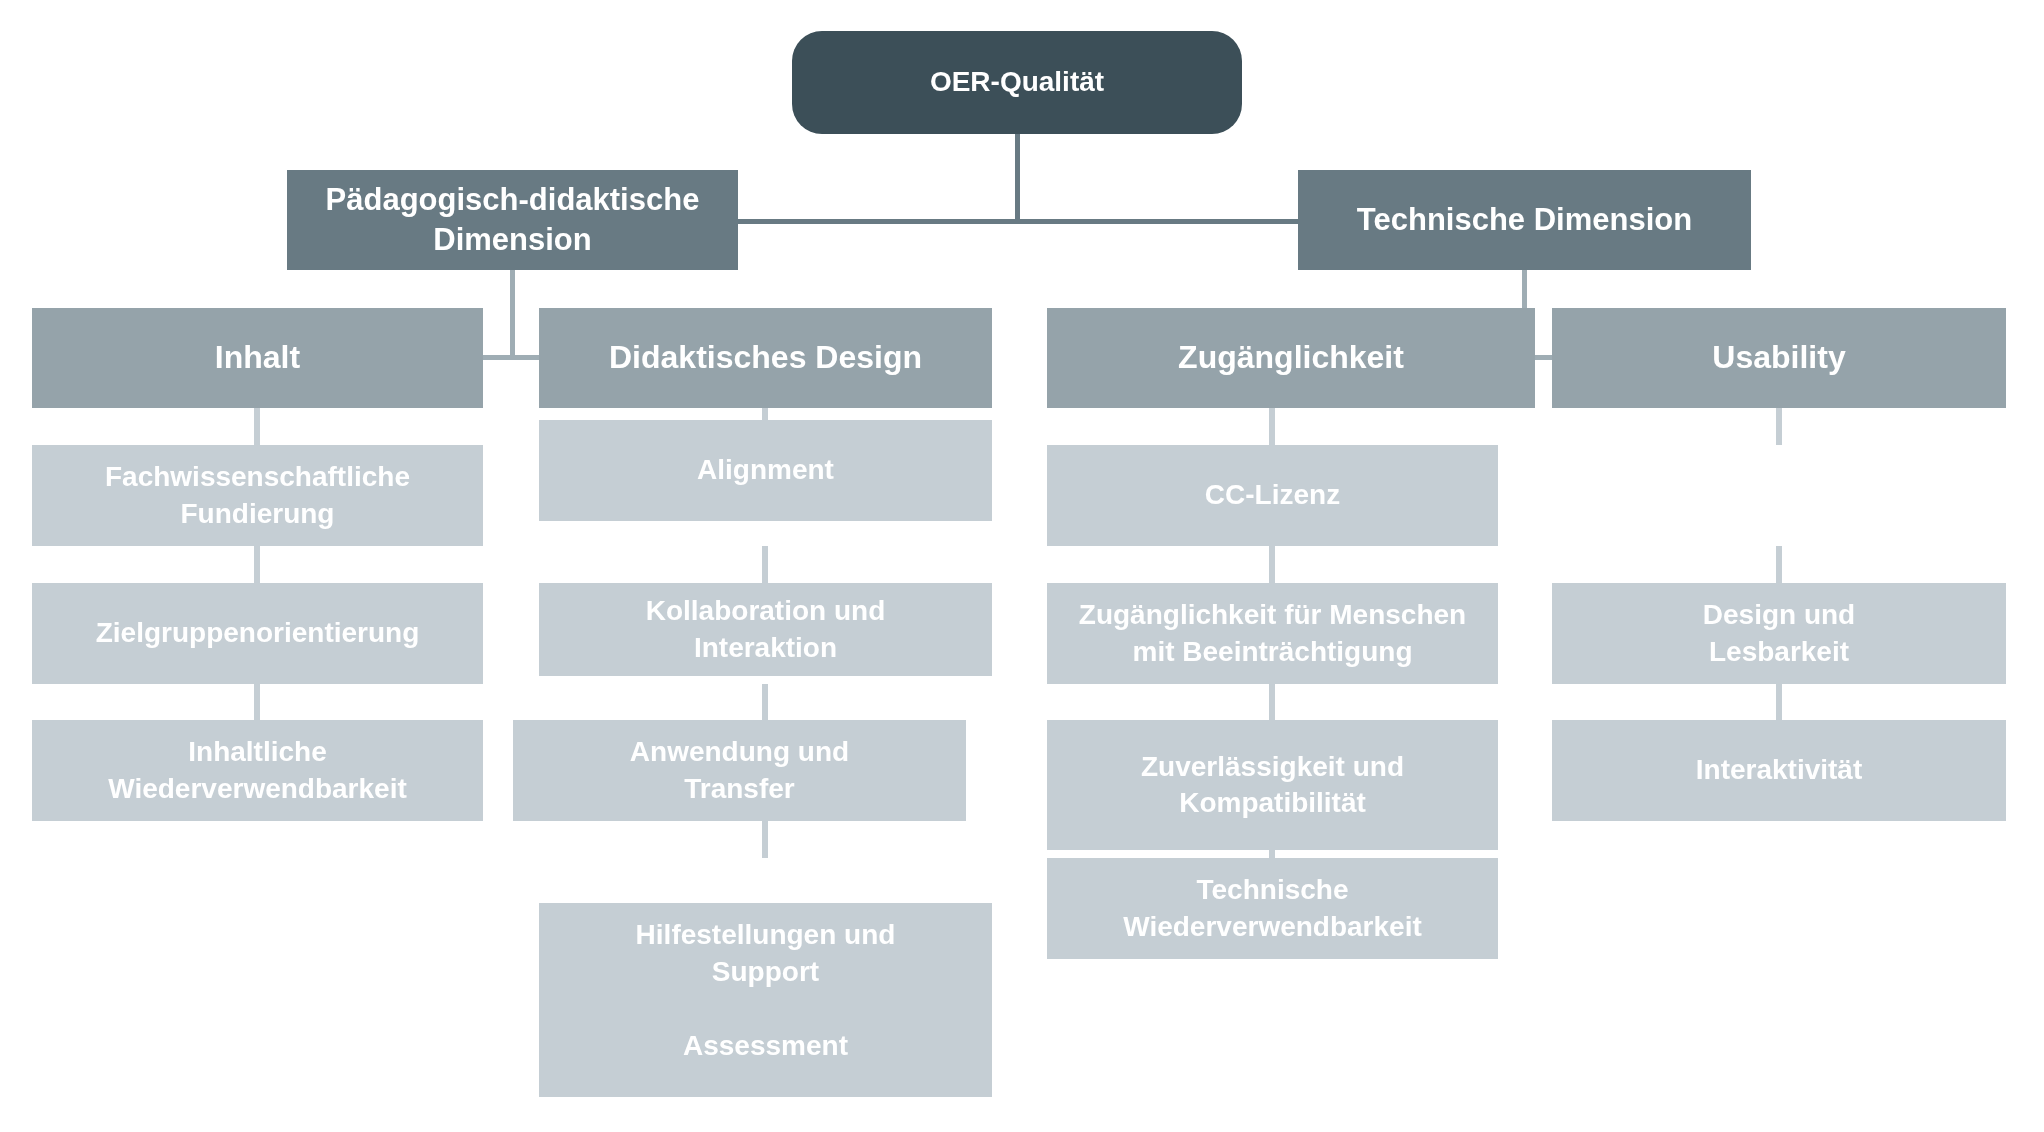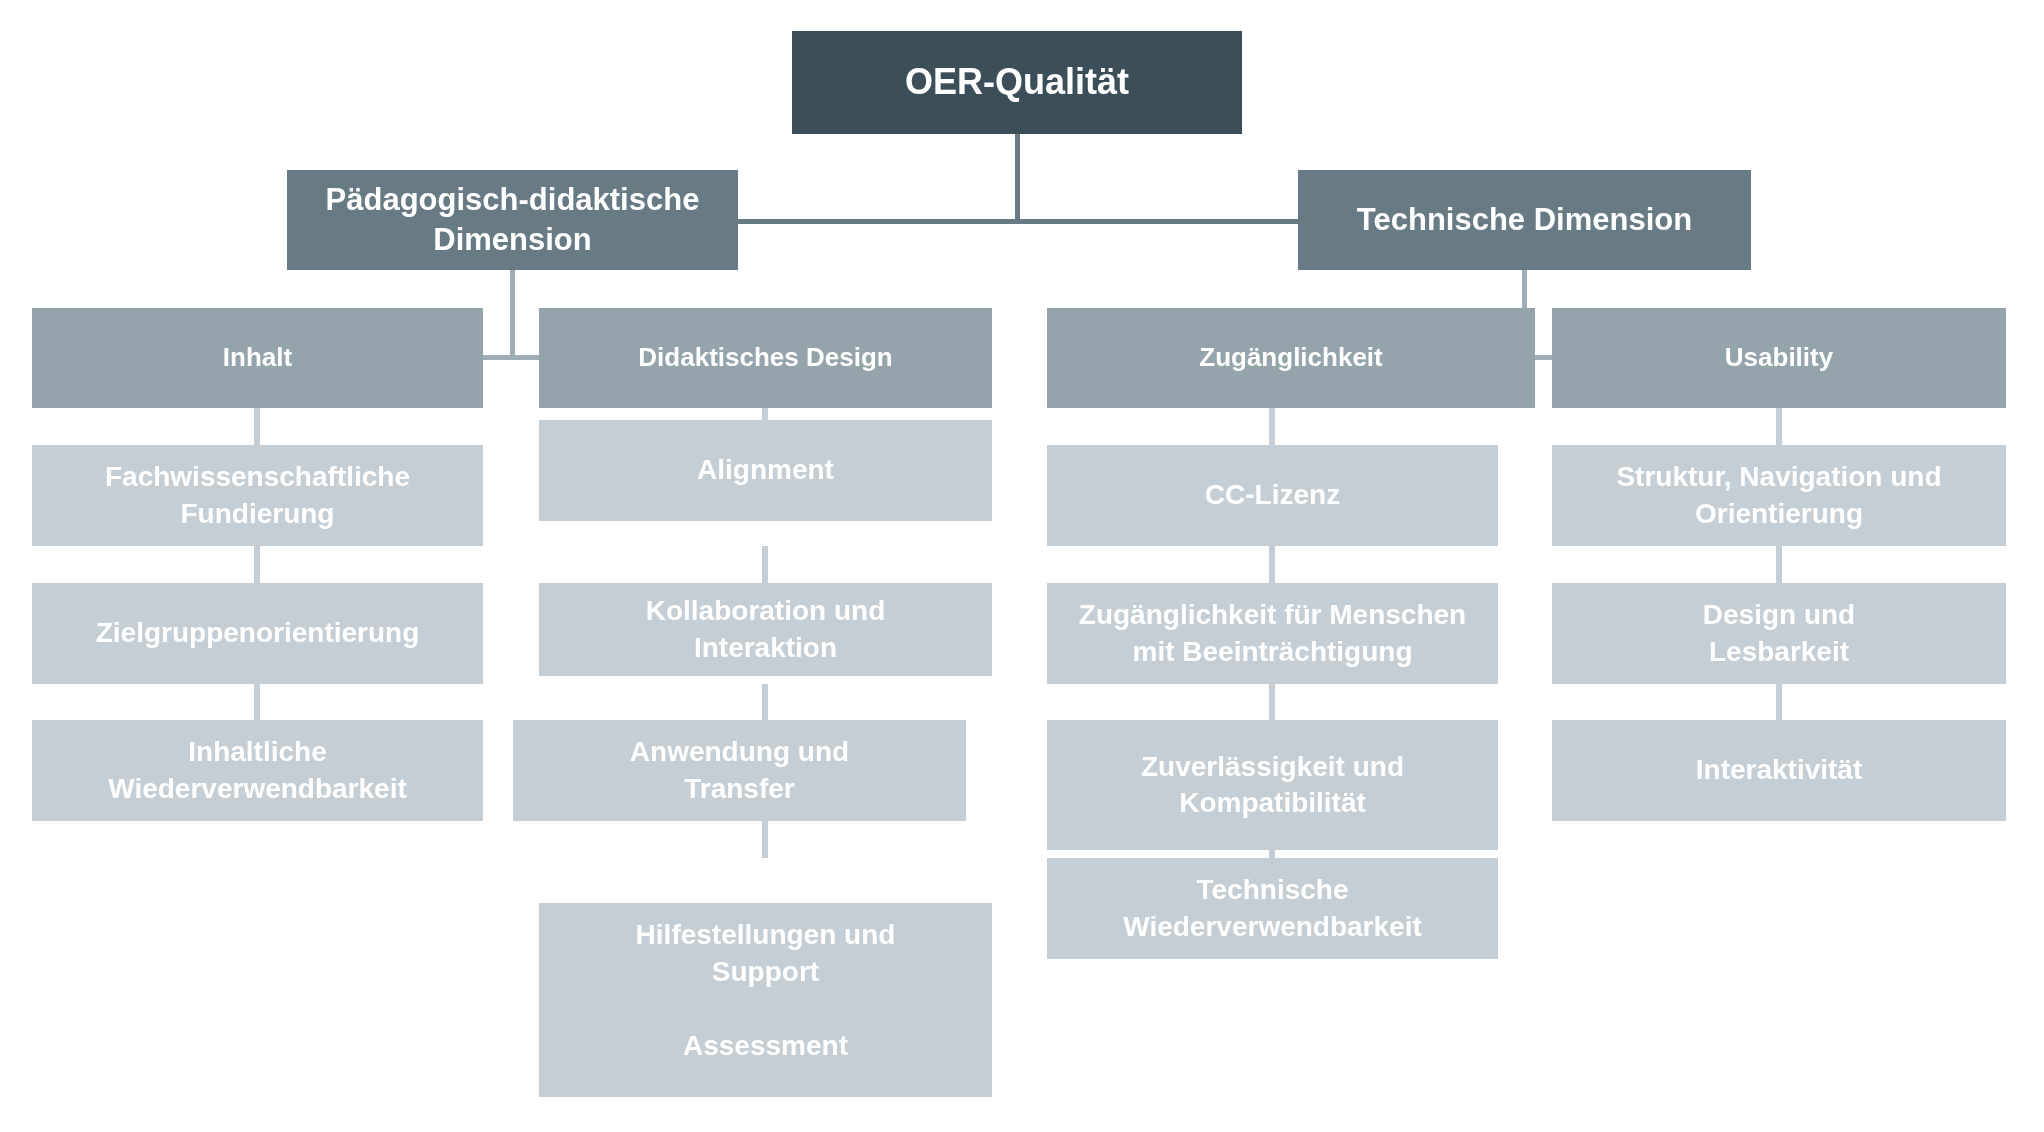--- a/index.html
+++ b/index.html
@@ -14,23 +14,23 @@
     position:absolute;
     display:flex;align-items:center;justify-content:center;
     text-align:center;
     color:var(--text,#ffffff);
     font-weight:bold;
     white-space:pre-line;
     line-height:1.3;
     box-sizing:border-box;
     padding:0 6px;
   }
-  .lv1{background:var(--root,#3c4f58);font-size:36px;}
+  .lv1{background:var(--root,#3c4f58);font-size:28px;border-radius:30px;}
   .lv2{background:var(--dimension,#687a83);font-size:31px;}
-  .lv3{background:var(--category,#95a3aa);font-size:26px;}
+  .lv3{background:var(--category,#95a3aa);font-size:32px;}
   .lv4{background:var(--item,#c5ced4);font-size:28px;}
   .conn{position:absolute;}
   .c1{background:var(--connector-l1,#687a83);}
   .c2{background:var(--connector-l2,#9fadb4);}
   .c3{background:var(--connector-l3,#c5ced4);}
 </style>
 </head>
 <body>
 
 <div id="canvas">
@@ -90,19 +90,17 @@
 mit Beeinträchtigung</div>
   <div class="node lv4" style="left:1047px;top:720px;width:451px;height:130px">Zuverlässigkeit und
 Kompatibilität</div>
   <div class="node lv4" style="left:1047px;top:858px;width:451px;height:101px">Technische
 Wiederverwendbarkeit</div>
 
   <div class="conn c3" style="left:1776px;top:408px;width:6px;height:37px"></div>
   <div class="conn c3" style="left:1776px;top:546px;width:6px;height:37px"></div>
   <div class="conn c3" style="left:1776px;top:684px;width:6px;height:36px"></div>
 
-  <div class="node lv4" style="left:1552px;top:445px;width:454px;height:101px">Struktur, Navigation und
-Orientierung</div>
   <div class="node lv4" style="left:1552px;top:583px;width:454px;height:101px">Design und
 Lesbarkeit</div>
   <div class="node lv4" style="left:1552px;top:720px;width:454px;height:101px">Interaktivität</div>
 
 </div>
 
 </body></html>

